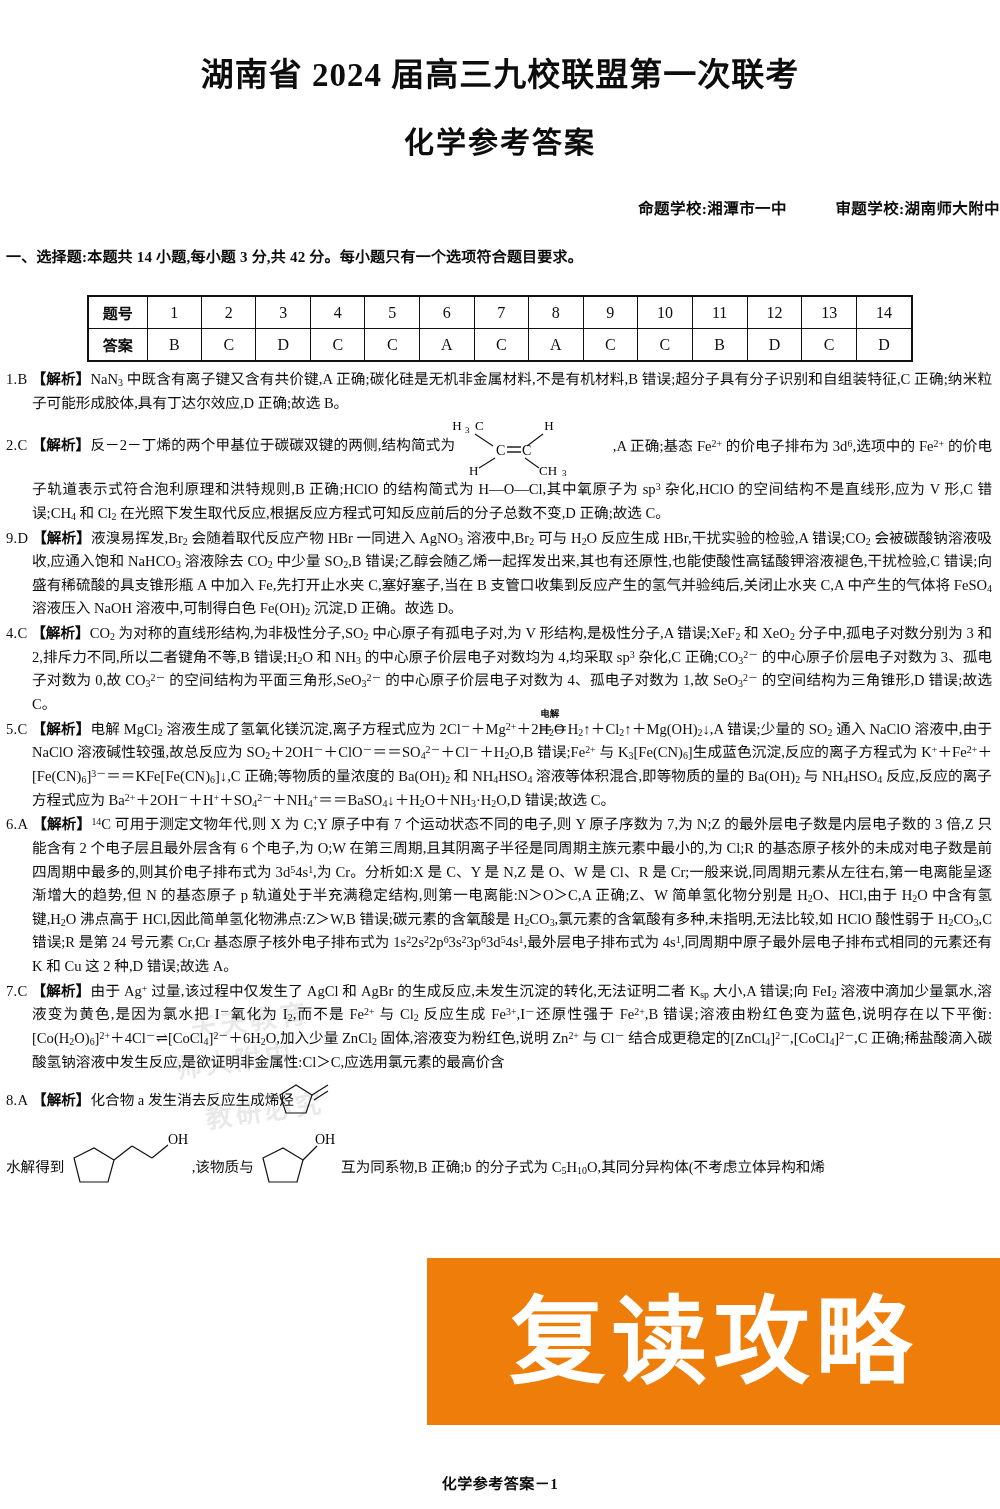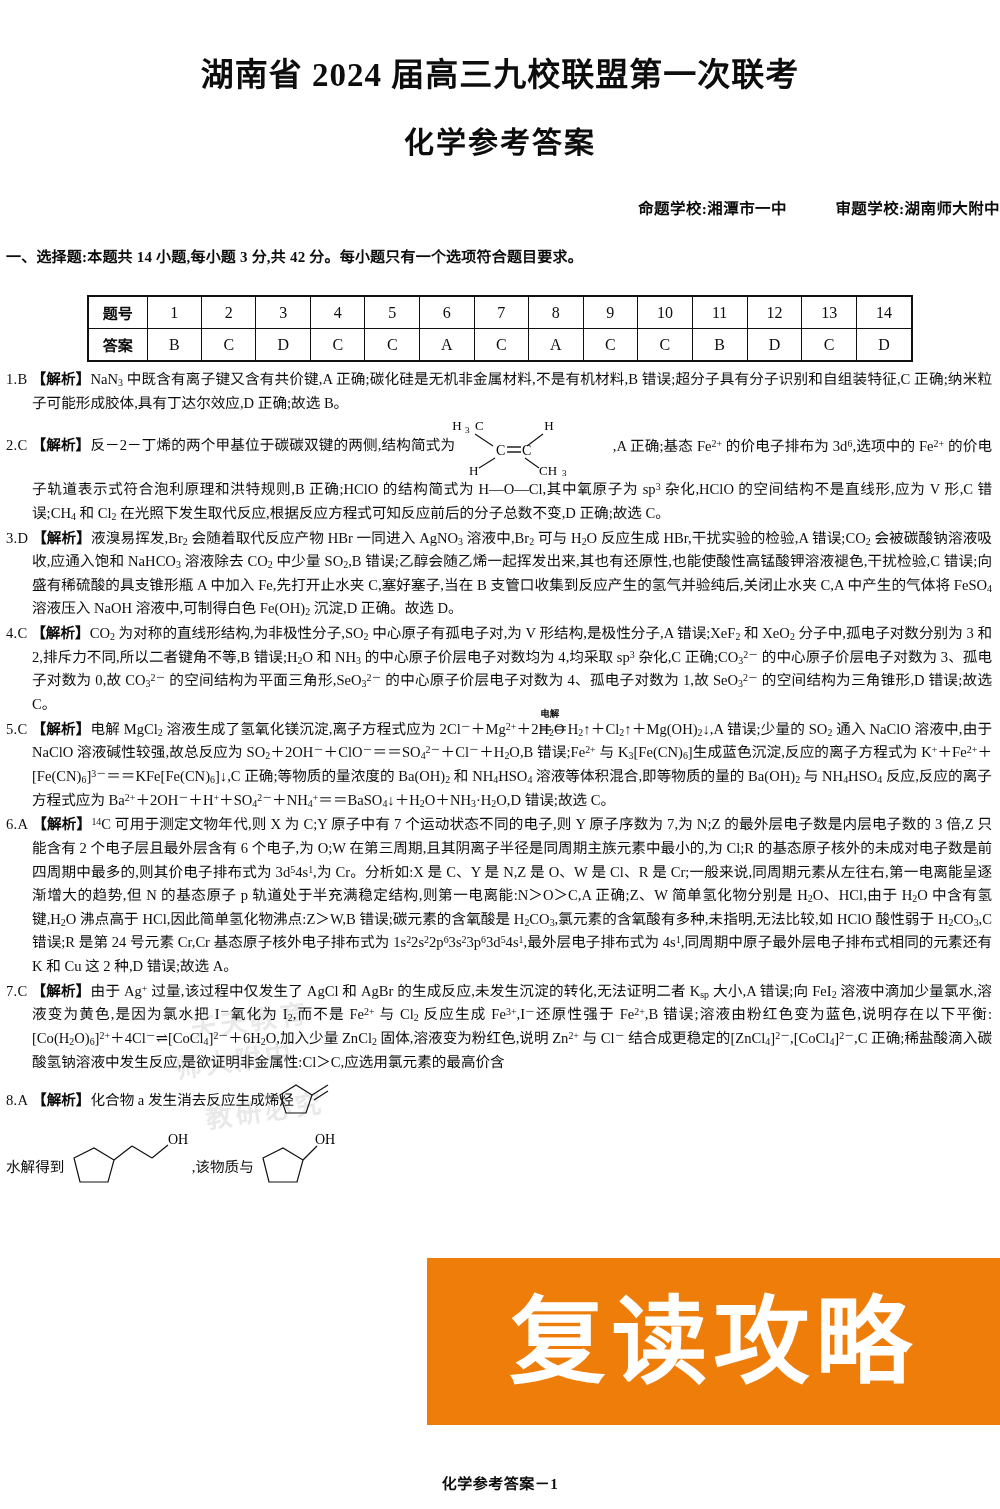--- a/index.html
+++ b/index.html
@@ -246,21 +246,21 @@
             <line x1="92" y1="44" x2="106" y2="54" stroke="#111" stroke-width="1.1"></line>
             <text x="36" y="61" font-size="13" font-family="Liberation Serif, serif">H</text>
             <text x="106" y="61" font-size="13" font-family="Liberation Serif, serif">CH</text>
             <text x="129" y="62" font-size="9" font-family="Liberation Serif, serif">3</text>
           </svg>
         </span>
         <span>,A 正确;基态 Fe<sup>2+</sup> 的价电子排布为 3d<sup>6</sup>,选项中的 Fe<sup>2+</sup> 的价电子轨道表示式符合泡利原理和洪特规则,B 正确;HClO 的结构简式为 H—O—Cl,其中氧原子为 sp<sup>3</sup> 杂化,HClO 的空间结构不是直线形,应为 V 形,C 错误;CH<sub>4</sub> 和 Cl<sub>2</sub> 在光照下发生取代反应,根据反应方程式可知反应前后的分子总数不变,D 正确;故选 C。</span>
       </p>
 
       <p class="exp">
-        <span class="qno">3.D</span>
+        <span class="qno">9.D</span>
         <span class="tag">【解析】</span><span>液溴易挥发,Br<sub>2</sub> 会随着取代反应产物 HBr 一同进入 AgNO<sub>3</sub> 溶液中,Br<sub>2</sub> 可与 H<sub>2</sub>O 反应生成 HBr,干扰实验的检验,A 错误;CO<sub>2</sub> 会被碳酸钠溶液吸收,应通入饱和 NaHCO<sub>3</sub> 溶液除去 CO<sub>2</sub> 中少量 SO<sub>2</sub>,B 错误;乙醇会随乙烯一起挥发出来,其也有还原性,也能使酸性高锰酸钾溶液褪色,干扰检验,C 错误;向盛有稀硫酸的具支锥形瓶 A 中加入 Fe,先打开止水夹 C,塞好塞子,当在 B 支管口收集到反应产生的氢气并验纯后,关闭止水夹 C,A 中产生的气体将 FeSO<sub>4</sub> 溶液压入 NaOH 溶液中,可制得白色 Fe(OH)<sub>2</sub> 沉淀,D 正确。故选 D。</span>
       </p>
 
       <p class="exp">
         <span class="qno">4.C</span>
         <span class="tag">【解析】</span><span>CO<sub>2</sub> 为对称的直线形结构,为非极性分子,SO<sub>2</sub> 中心原子有孤电子对,为 V 形结构,是极性分子,A 错误;XeF<sub>2</sub> 和 XeO<sub>2</sub> 分子中,孤电子对数分别为 3 和 2,排斥力不同,所以二者键角不等,B 错误;H<sub>2</sub>O 和 NH<sub>3</sub> 的中心原子价层电子对数均为 4,均采取 sp<sup>3</sup> 杂化,C 正确;CO<sub>3</sub><sup>2－</sup> 的中心原子价层电子对数为 3、孤电子对数为 0,故 CO<sub>3</sub><sup>2－</sup> 的空间结构为平面三角形,SeO<sub>3</sub><sup>2－</sup> 的中心原子价层电子对数为 4、孤电子对数为 1,故 SeO<sub>3</sub><sup>2－</sup> 的空间结构为三角锥形,D 错误;故选 C。</span>
       </p>
 
       <p class="exp">
         <span class="qno">5.C</span>
@@ -301,20 +301,21 @@
           </svg>
         </span>
         <span>,该物质与</span>
         <span class="struct-ring">
           <svg viewBox="0 0 80 70" width="80" height="70" aria-hidden="true">
             <polygon points="6,28 26,18 46,30 40,52 12,52" fill="none" stroke="#111" stroke-width="1.2"></polygon>
             <line x1="46" y1="30" x2="60" y2="16" stroke="#111" stroke-width="1.2"></line>
             <text x="58" y="14" font-size="14" font-family="Liberation Serif, serif">OH</text>
           </svg>
         </span>
+        <span>互为同系物,B 正确;b 的分子式为 C<sub>5</sub>H<sub>10</sub>O,其同分异构体(不考虑立体异构和烯</span>
       </p>
 
     </div>
   </div>
 
   <div class="ghost g1">天天教育</div>
   <div class="ghost g2">师大附中</div>
   <div class="ghost g3">教研必究</div>
 
   <div class="banner">

